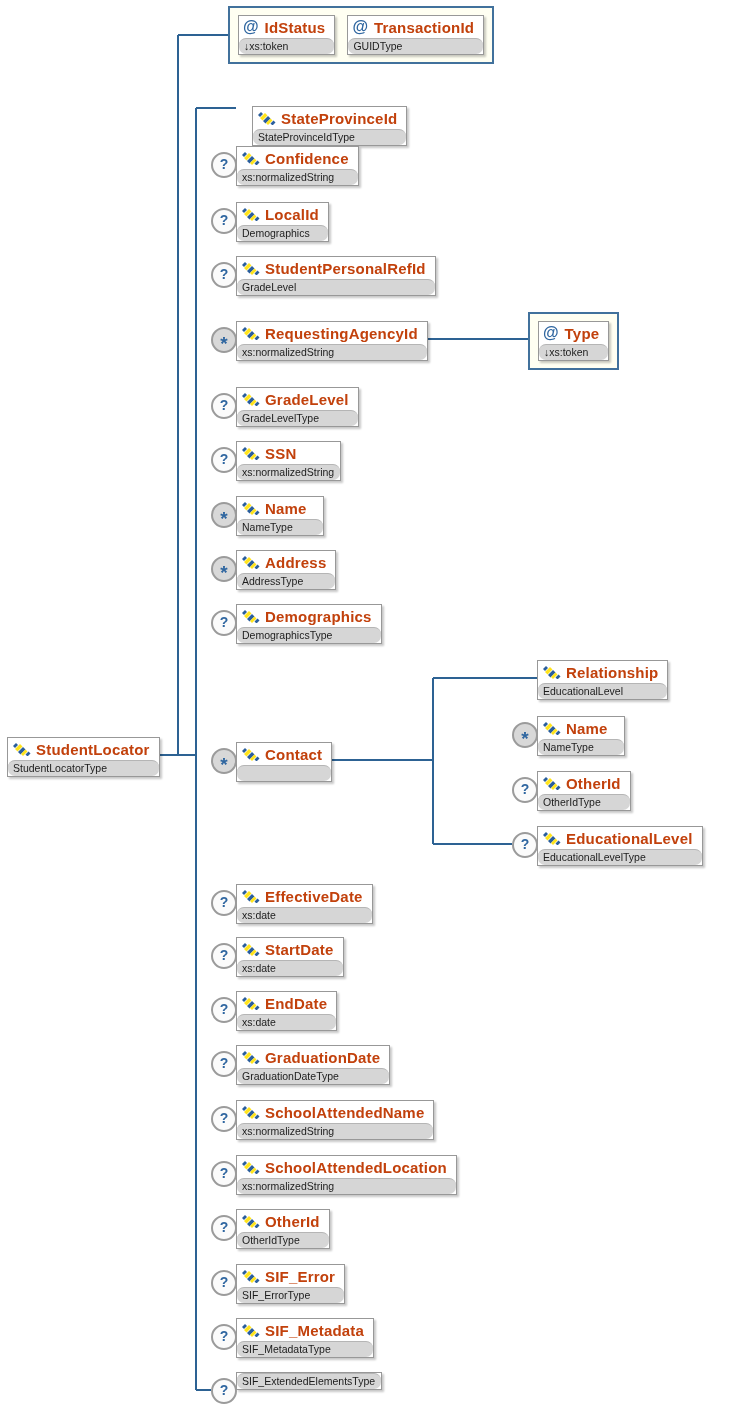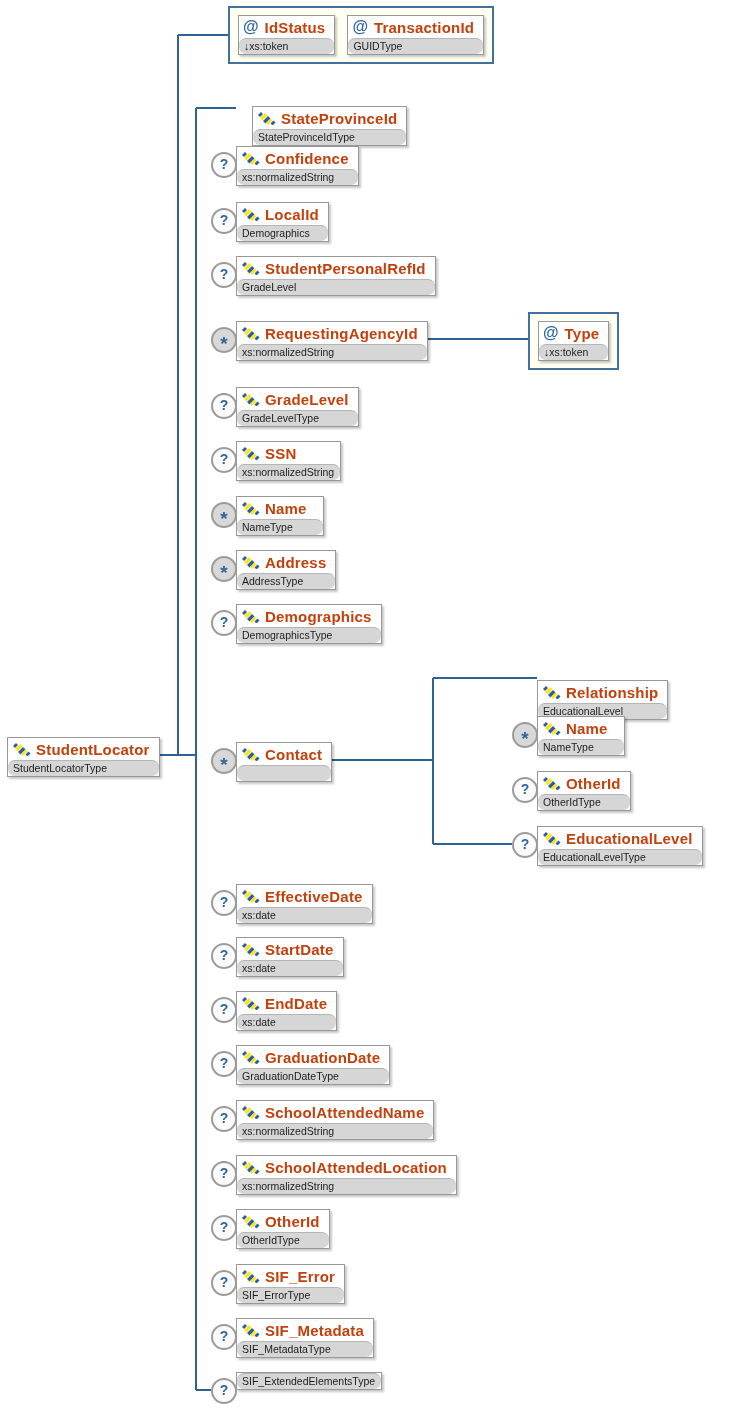--- a/index.html
+++ b/index.html
@@ -284,21 +284,21 @@
             <svg class="eicon" viewBox="0 0 20 14" xmlns="http://www.w3.org/2000/svg">
               <polygon points="1,4 4,1 6,3 3,6" fill="#2a5e9c"></polygon>
               <polygon points="3,7 8,2 10.5,4.5 5.5,9.5" fill="#ffe41c"></polygon>
               <polygon points="6,10 11,5 13.5,7.5 8.5,12.5" fill="#2a5e9c"></polygon>
               <polygon points="9,12 13.5,7.5 15.5,9.5 11,14" fill="#ffe41c"></polygon>
               <polygon points="13.5,12.5 16.5,9.5 18.5,11.5 15.5,14.5" fill="#2a5e9c"></polygon>
             </svg>
             <span class="ename">SIF_Metadata</span>
           </div><div class="type-row">SIF_MetadataType</div></div></div>
       <div class="node" style="left: 236px; top: 1372px;"><div class="occ optional">?</div><div class="ebox"><div class="type-row">SIF_ExtendedElementsType</div></div></div>
-      <div class="node" style="left: 537px; top: 680px;"><div class="ebox"><div class="name-row">
+      <div class="node" style="left: 537px; top: 660px;"><div class="ebox"><div class="name-row">
             <svg class="eicon" viewBox="0 0 20 14" xmlns="http://www.w3.org/2000/svg">
               <polygon points="1,4 4,1 6,3 3,6" fill="#2a5e9c"></polygon>
               <polygon points="3,7 8,2 10.5,4.5 5.5,9.5" fill="#ffe41c"></polygon>
               <polygon points="6,10 11,5 13.5,7.5 8.5,12.5" fill="#2a5e9c"></polygon>
               <polygon points="9,12 13.5,7.5 15.5,9.5 11,14" fill="#ffe41c"></polygon>
               <polygon points="13.5,12.5 16.5,9.5 18.5,11.5 15.5,14.5" fill="#2a5e9c"></polygon>
             </svg>
             <span class="ename">Relationship</span>
           </div><div class="type-row">EducationalLevel</div></div></div>
       <div class="node" style="left: 537px; top: 716px;"><div class="occ repeat">*</div><div class="ebox"><div class="name-row">

